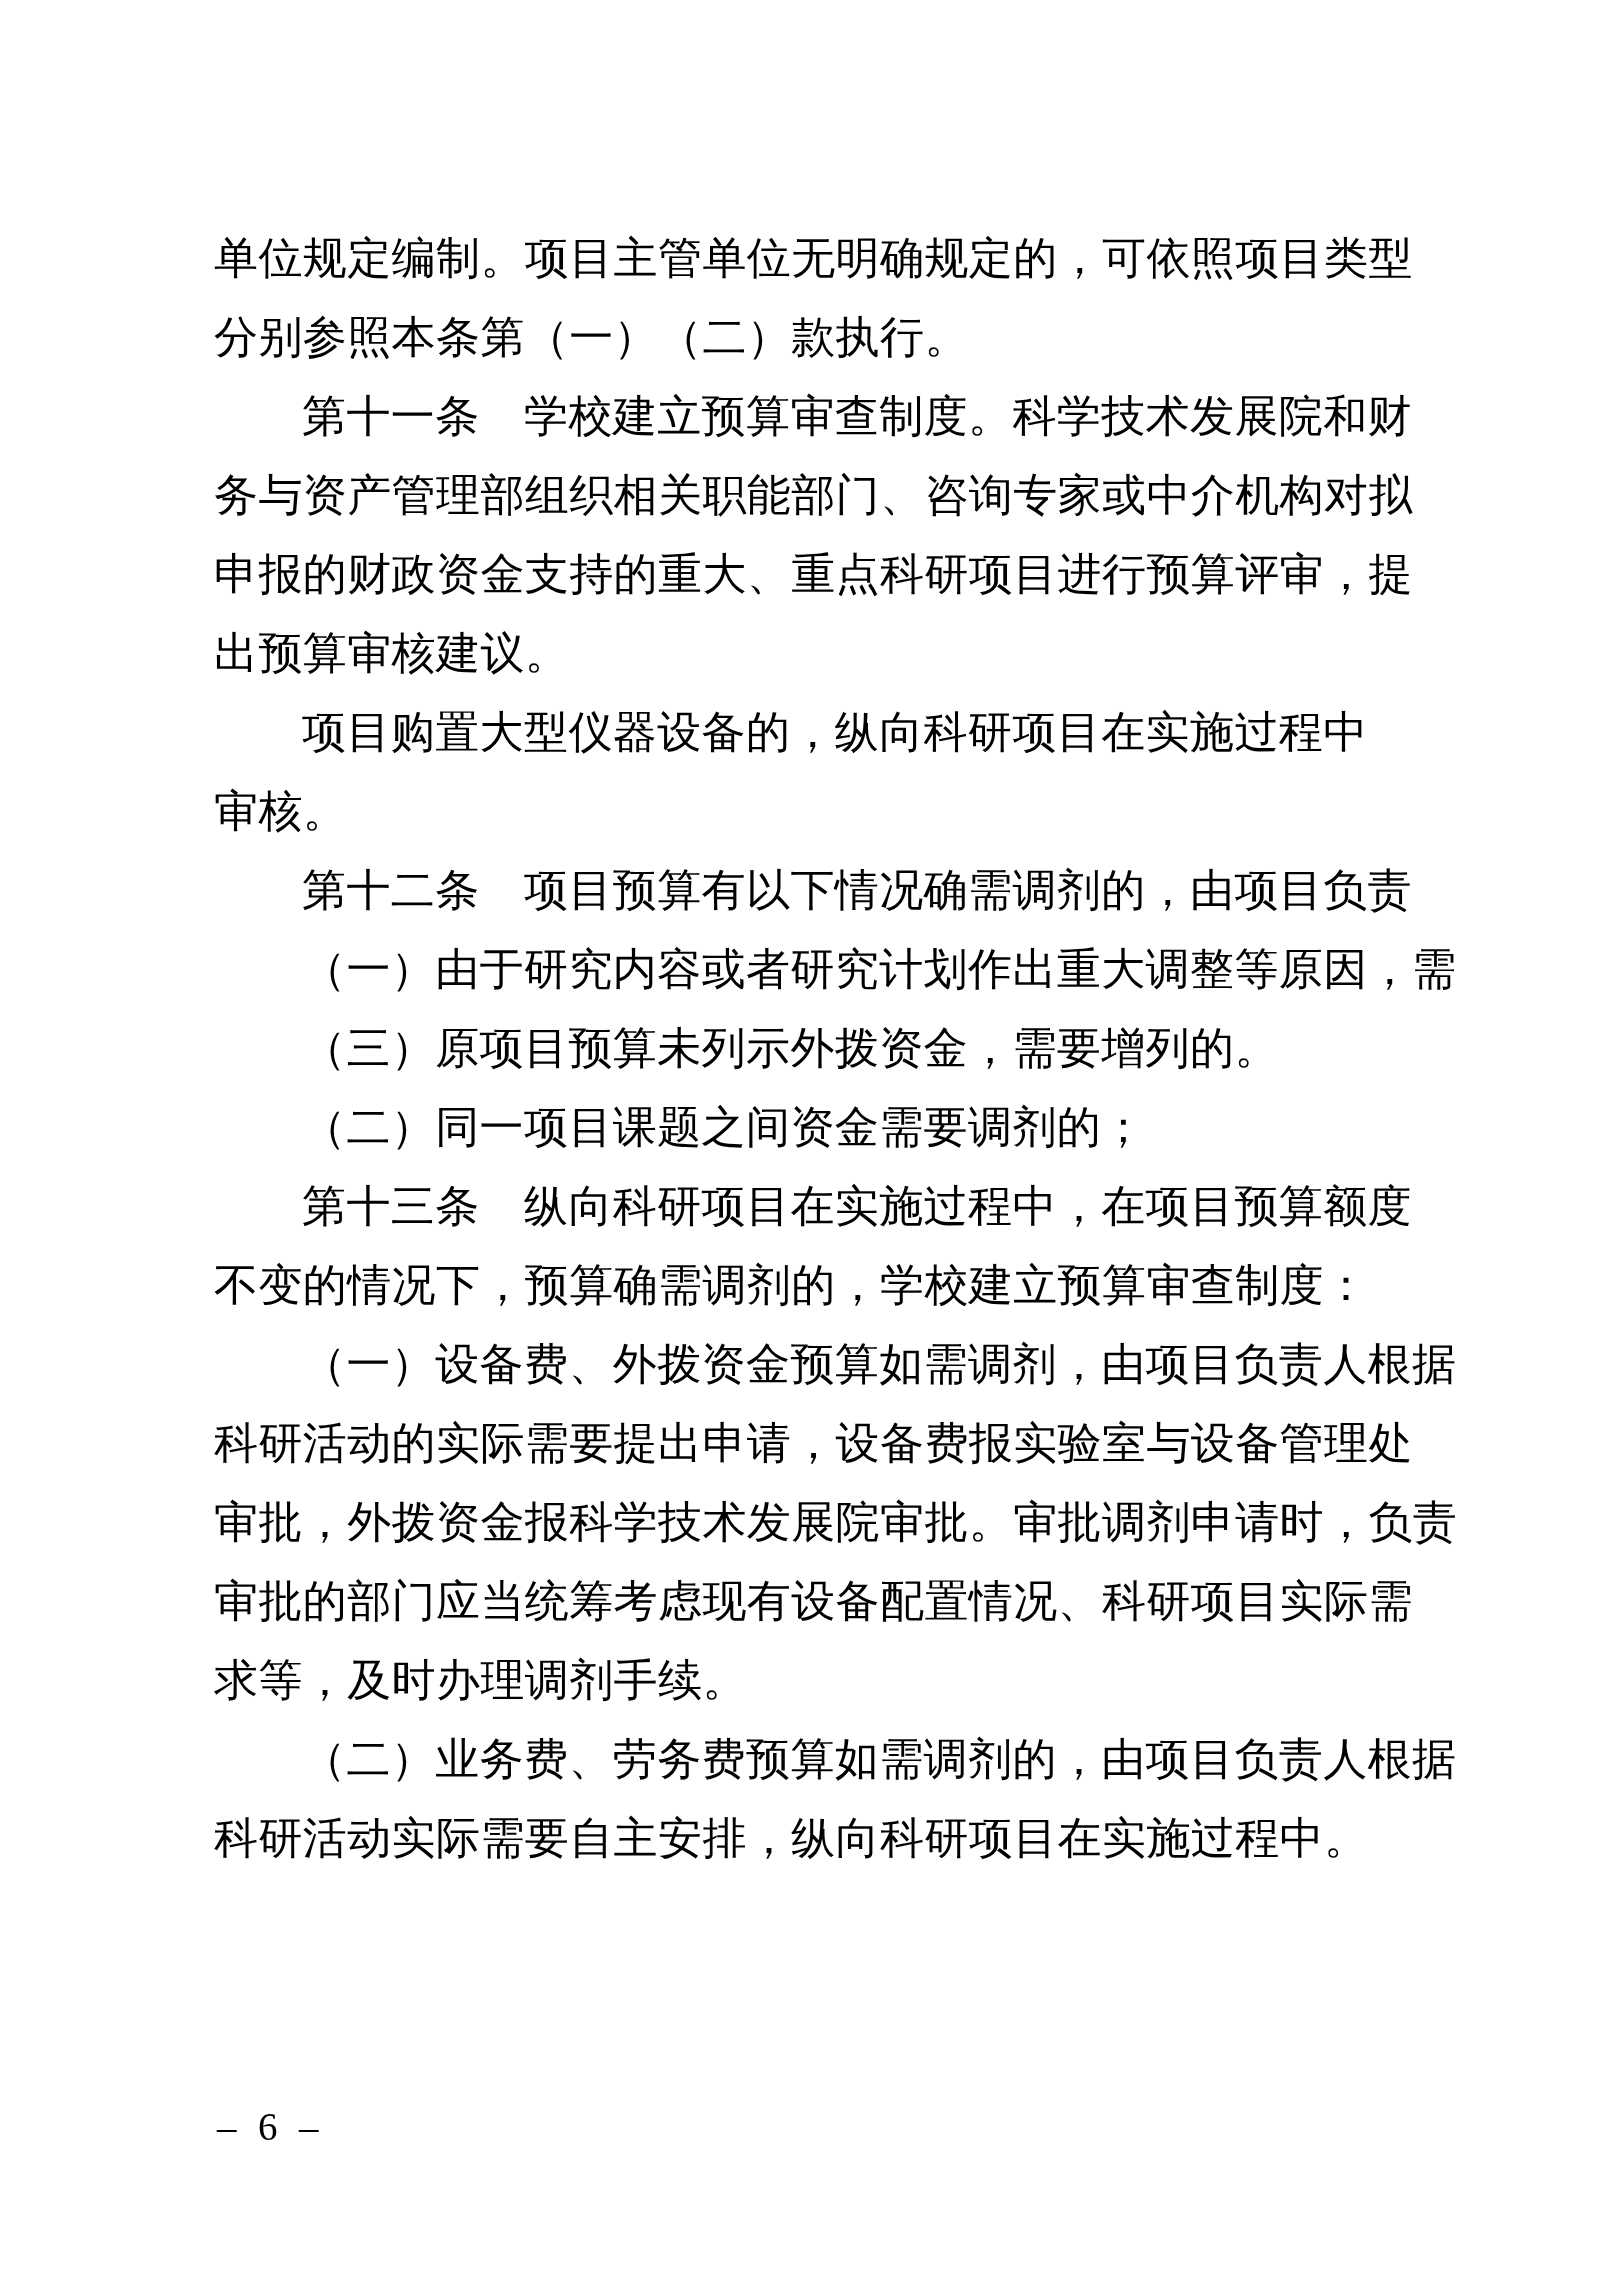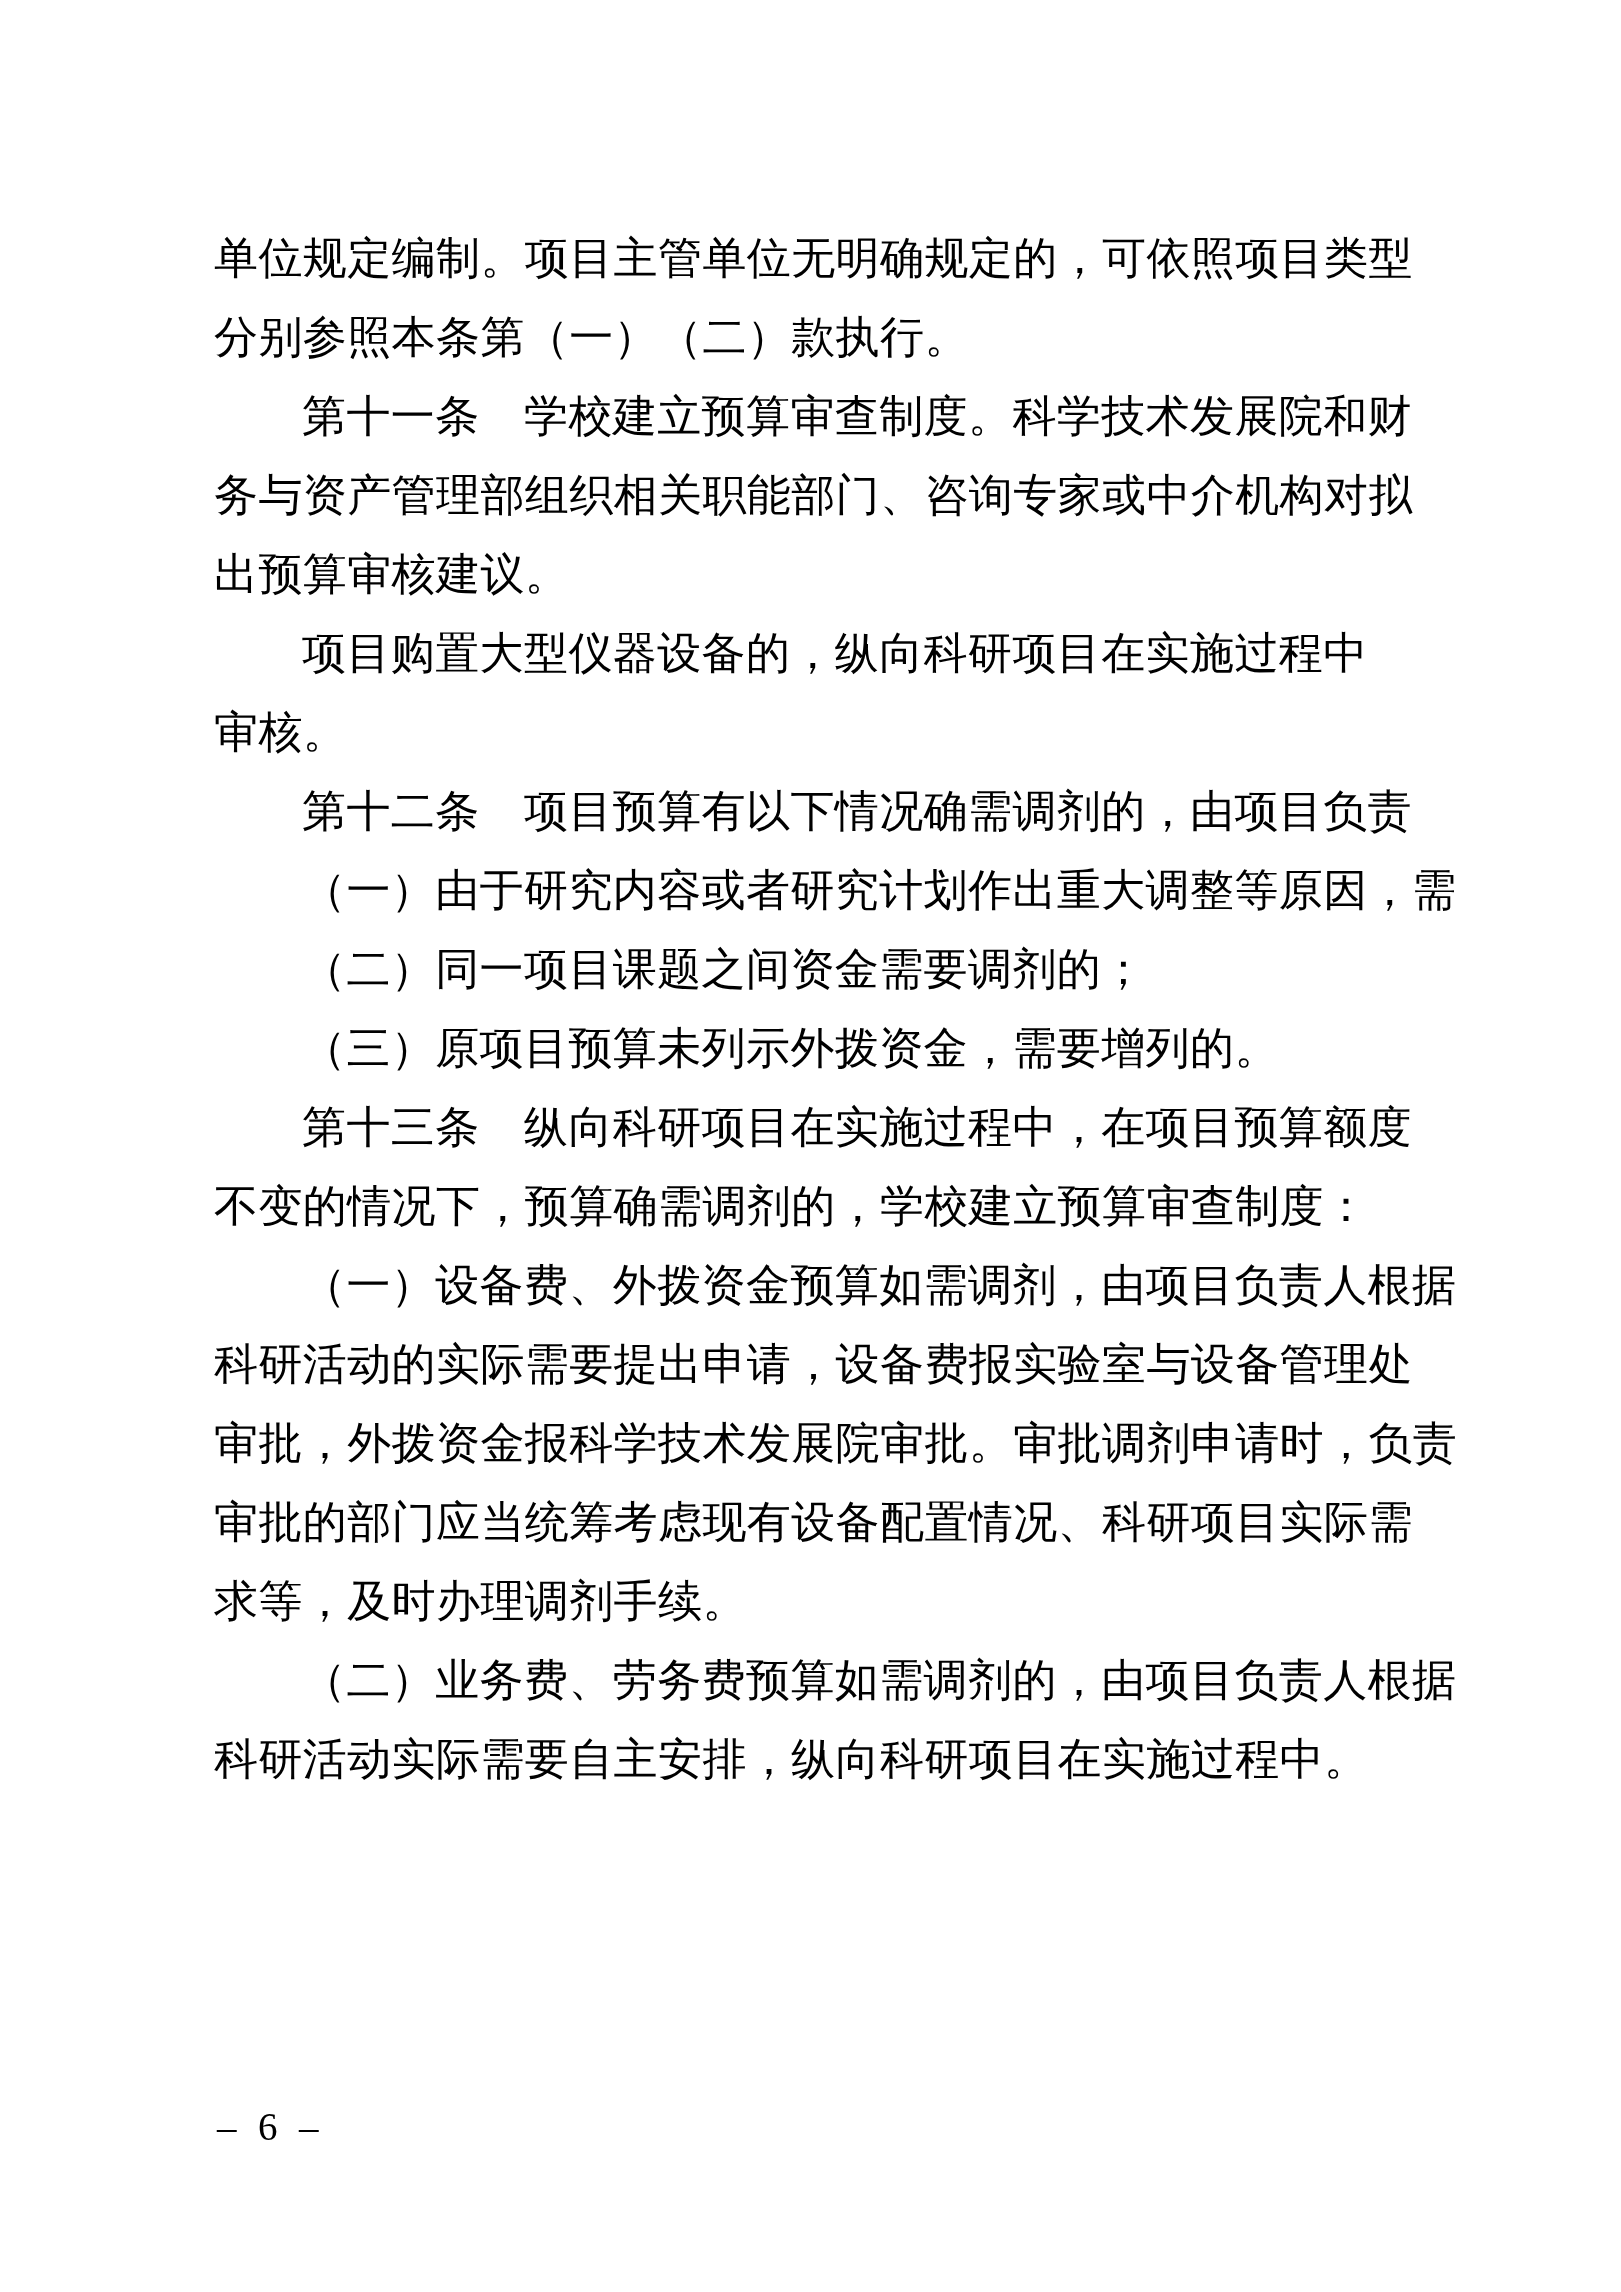--- a/index.html
+++ b/index.html
@@ -49,27 +49,28 @@
 </style>
 </head>
 <body>
 
 <div class="page">
   <div class="doc-body">
       <div class="line"><span>单位规定编制。项目主管单位无明确规定的，可依照项目类型</span></div>
       <div class="line"><span>分别参照本条第（一）（二）款执行。</span></div>
       <div class="line indent"><span class="bold">第十一条</span><span>　学校建立预算审查制度。科学技术发展院和财</span></div>
       <div class="line"><span>务与资产管理部组织相关职能部门、咨询专家或中介机构对拟</span></div>
+      <div class="line"><span>申报的财政资金支持的重大、重点科研项目进行预算评审，提</span></div>
       <div class="line"><span>出预算审核建议。</span></div>
       <div class="line indent"><span>项目购置大型仪器设备的，纵向科研项目在实施过程中</span></div>
       <div class="line"><span>审核。</span></div>
       <div class="line indent"><span class="bold">第十二条</span><span>　项目预算有以下情况确需调剂的，由项目负责</span></div>
       <div class="line indent"><span>（一）由于研究内容或者研究计划作出重大调整等原因，需</span></div>
+      <div class="line indent"><span>（三）原项目预算未列示外拨资金，需要增列的。</span></div>
       <div class="line indent"><span>（二）同一项目课题之间资金需要调剂的；</span></div>
-      <div class="line indent"><span>（三）原项目预算未列示外拨资金，需要增列的。</span></div>
       <div class="line indent"><span class="bold">第十三条</span><span>　纵向科研项目在实施过程中，在项目预算额度</span></div>
       <div class="line"><span>不变的情况下，预算确需调剂的，学校建立预算审查制度：</span></div>
       <div class="line indent"><span>（一）设备费、外拨资金预算如需调剂，由项目负责人根据</span></div>
       <div class="line"><span>科研活动的实际需要提出申请，设备费报实验室与设备管理处</span></div>
       <div class="line"><span>审批，外拨资金报科学技术发展院审批。审批调剂申请时，负责</span></div>
       <div class="line"><span>审批的部门应当统筹考虑现有设备配置情况、科研项目实际需</span></div>
       <div class="line"><span>求等，及时办理调剂手续。</span></div>
       <div class="line indent"><span>（二）业务费、劳务费预算如需调剂的，由项目负责人根据</span></div>
       <div class="line"><span>科研活动实际需要自主安排，纵向科研项目在实施过程中。</span></div>
     </div>

